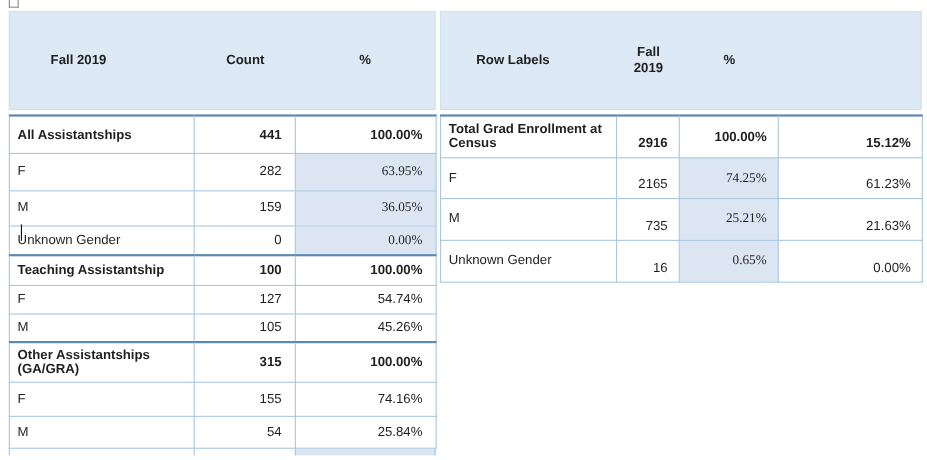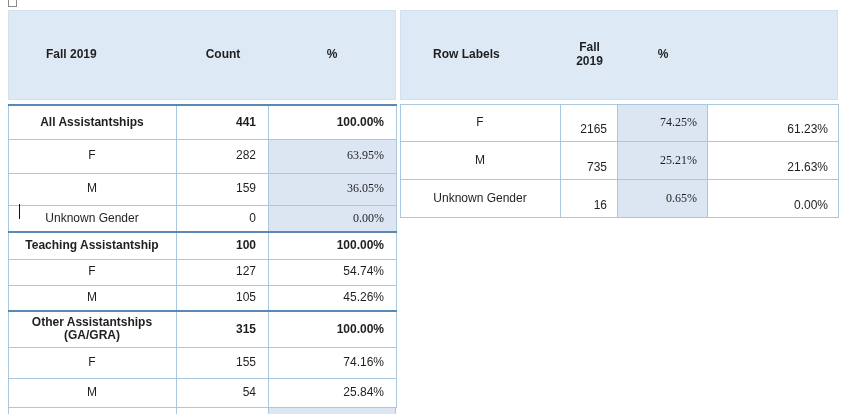--- a/index.html
+++ b/index.html
@@ -37,21 +37,21 @@
   #right-table .th.fall{width:57px;}
   #right-table .th.pct{width:90px;}
   #right-table .th.enrolled{width:129px;padding:0 16px;}
   .datatable{
     border-collapse:collapse;table-layout:fixed;width:100%;
     margin-top:4px;font-size:12px;
   }
   .datatable td{
     border:1px solid var(--border-light);
     padding:2px 8px;vertical-align:middle;color:var(--text);
-    overflow:hidden;line-height:1.12;text-align:center;
+    overflow:hidden;line-height:1.12;
   }
   .datatable tr.group td{border-top:2px solid var(--border-group);font-weight:700;}
   .datatable td.num{text-align:right;}
   #left-table td.num{padding-right:12px;}
   #right-table td.num{padding-right:10px;}
   .datatable td.label{padding-left:7px;}
   .datatable td.fill{background:var(--pct-fill);font-family:Liberation Serif, serif;}
   #right-table td.count,#right-table td.enrolled{vertical-align:bottom;padding-bottom:5px;}
   
   .partial-row{display:flex;height:6px;box-sizing:border-box;}
@@ -151,20 +151,26 @@
       <div class="th c pct">%</div>
     </div>
     <table class="datatable">
       <colgroup>
           <col style="width:160px">
           <col style="width:57px">
           <col style="width:90px">
           <col style="width:131px">
         </colgroup>
       <tbody id="right-tbody">
+          <tr class="group" style="height: 38px;">
+            <td class="label">Total Grad Enrollment at Census</td>
+            <td class="num count">2916</td>
+            <td class="num pct">100.00%</td>
+            <td class="num enrolled">15.12%</td>
+          </tr>
           <tr style="height: 37px;">
             <td class="label">F</td>
             <td class="num count">2165</td>
             <td class="num pct fill">74.25%</td>
             <td class="num enrolled">61.23%</td>
           </tr>
           <tr style="height: 38px;">
             <td class="label">M</td>
             <td class="num count">735</td>
             <td class="num pct fill">25.21%</td>

